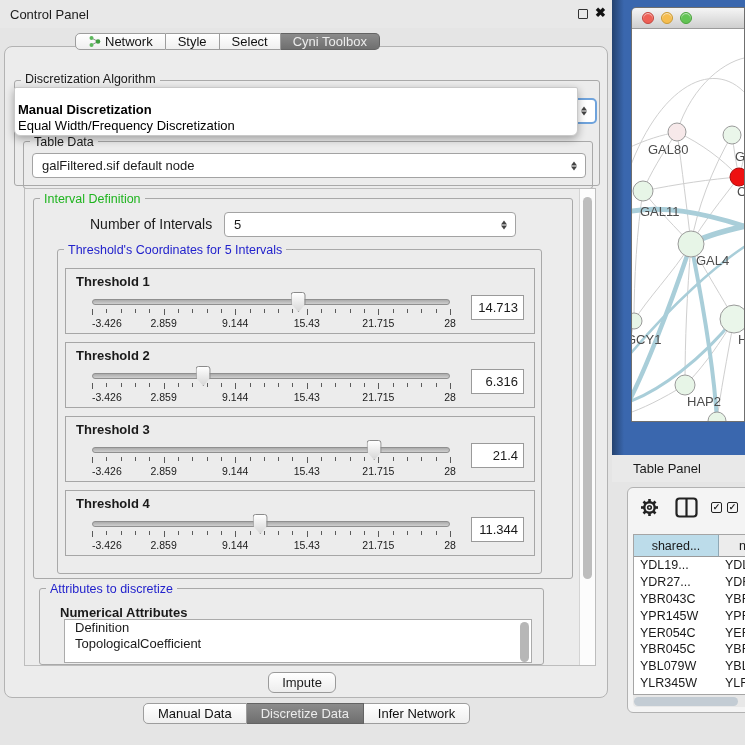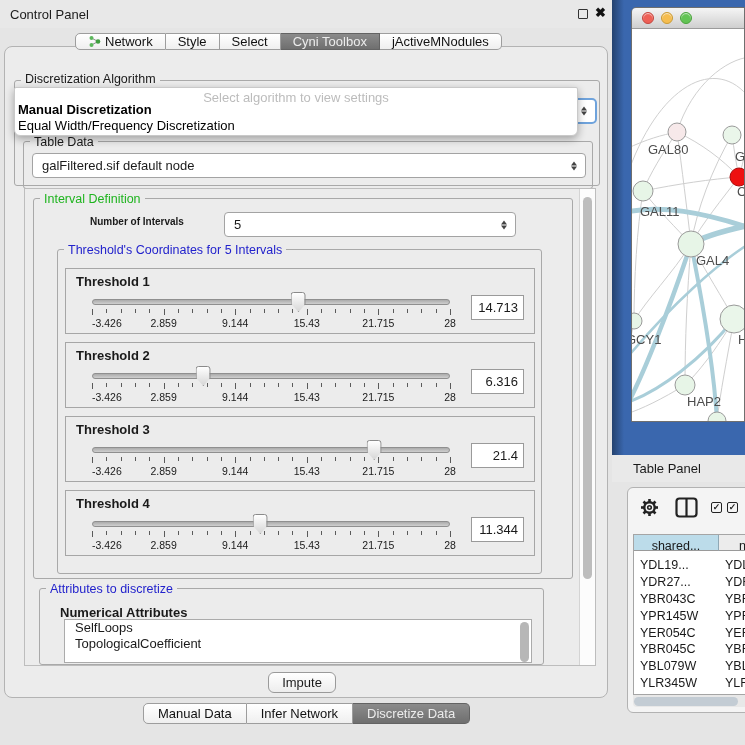--- a/index.html
+++ b/index.html
@@ -65,21 +65,21 @@
   #net-window{position:absolute;left:19px;top:7px;width:114px;height:415px;border:1px solid #6f6f6f;border-radius:5px 0 0 0;overflow:hidden}
   #net-titlebar{height:21px;background:linear-gradient(#f5f5f5,#cfcfcf);border-bottom:1px solid #9b9b9b;position:relative}
   .light{position:absolute;top:4px;width:12px;height:12px;border-radius:50%;box-shadow:inset 0 1px 1px rgba(255,255,255,.7)}
   #light-close{left:10px;background:#ee6056;border:1px solid #c14740}
   #light-min{left:29px;background:#f5bd4f;border:1px solid #c89a35}
   #light-zoom{left:48px;background:#62c454;border:1px solid #4aa33c}
   #net-canvas{position:absolute;left:0;top:21px;right:0;bottom:0;background:#fff}
   #tp-header{left:612px;top:455px;width:133px;height:27px;background:#e9e9e9;font-size:13px;line-height:27px;padding-left:21px}
   #tp-body{left:627px;top:487px;width:130px;height:226px;background:#f4f4f4;border:1px solid #b2b2b2;border-radius:6px}
   #tp-table{position:absolute;left:5px;top:46px;width:120px;height:161px;background:#fff;border:1px solid #a5a5a5;overflow:hidden}
-  .hcell{position:absolute;top:0;height:16px;font-size:12.5px;line-height:22px;border-right:1px solid #8fa8b5;border-bottom:1px solid #9a9a9a}
+  .hcell{position:absolute;top:0;height:22px;font-size:12.5px;line-height:22px;border-right:1px solid #8fa8b5;border-bottom:1px solid #9a9a9a}
   #hcell-0{left:0;width:85px;background:#bcdcea;text-align:center}
   #hcell-1{left:85px;width:60px;background:#ececec;padding-left:20px;border-right:none}
   #tbl-rows{position:absolute;left:0;top:22px;right:0;bottom:0;overflow:hidden}
   .trow{position:relative;height:16.9px;font-size:12.5px;line-height:16.9px;white-space:nowrap}
   .trow .c0{position:absolute;left:6px}
   .trow .c1{position:absolute;left:91px}
   #hscroll{position:absolute;left:5px;top:207px;width:120px;height:12px;background:#e8e8e8;border-radius:0 0 4px 4px}
   #hscroll .hthumb{position:absolute;left:1px;top:1.5px;width:104px;height:9px;background:#c3ccd4;border-radius:5px}
   .toolicon{position:absolute}
   .chk{position:absolute;width:11px;height:11px;border:1.6px solid #222;border-radius:2px;font-size:9px;line-height:9px;text-align:center;font-weight:bold;color:#222}
@@ -107,23 +107,20 @@
   </div>
   <div class="tab">
       <span>Style</span>
     </div>
   <div class="tab">
       <span>Select</span>
     </div>
   <div class="tab sel">
       <span>Cyni Toolbox</span>
     </div>
-  <div class="tab">
-      <span>jActiveMNodules</span>
-    </div>
 </div>
 
 <div class="group" id="algo-group" style="left:14px;top:80px;width:586px;height:106px">
   <span class="group-label" style="top:-9px">Discretization Algorithm</span>
   <div class="combo" style="left:8px;top:17px;width:574px;height:26px;border:2px solid #6fa3dc;border-radius:5px">
     <span class="stepper">
         <i class="up"></i>
         <i class="dn"></i>
       </span>
   </div>
@@ -133,29 +130,28 @@
       <span>galFiltered.sif default node</span>
       <span class="stepper">
           <i class="up"></i>
           <i class="dn"></i>
         </span>
     </div>
   </div>
 </div>
 
 <div class="abs" id="algo-popup">
-  <div id="popup-hint">Select algorithm to view settings</div>
   <div class="popup-item" id="popup-item-0">Manual Discretization</div>
   <div class="popup-item" id="popup-item-1">Equal Width/Frequency Discretization</div>
 </div>
 
 <div class="abs" id="scrollpane">
   <div class="group" style="left:8px;top:9px;width:540px;height:381px">
     <span class="group-label green">Interval Definition</span>
-    <span class="abs" style="left:56px;top:17px;font-size:10px;font-weight:bold">Number of Intervals</span>
+    <span class="abs" style="left:56px;top:17px;font-size:14px;font-weight:normal">Number of Intervals</span>
     <div class="combo" style="left:190px;top:13px;width:292px;height:25px">
       <span>5</span>
       <span class="stepper">
           <i class="up"></i>
           <i class="dn"></i>
         </span>
     </div>
     <div class="group" style="left:23px;top:50px;width:485px;height:325px">
       <span class="group-label blue">Threshold's Coordinates for 5 Intervals</span>
       <div id="thresholds" style="position:absolute;left:7px;top:18px;right:6px">
@@ -339,41 +335,41 @@
             </div>
             <div class="value-box">11.344</div>
           </div>
         </div>
     </div>
   </div>
   <div class="group" style="left:14px;top:399px;width:505px;height:77px">
     <span class="group-label blue">Attributes to discretize</span>
     <span class="abs" style="left:20px;top:16px;font-size:13px;font-weight:bold">Numerical Attributes</span>
     <div id="attr-list">
-      <div class="attr-item">SelfLoops</div>
+      <div class="attr-item">Definition</div>
       <div class="attr-item">TopologicalCoefficient</div>
       <div id="attr-scroll"></div>
     </div>
   </div>
   <div id="vscroll">
       <div class="vthumb"></div>
     </div>
 </div>
 
 <div class="abs" id="apply-btn">Impute</div>
 
 <div class="abs tabbar" id="bottom-tabs">
   <div class="tab">
       <span>Manual Data</span>
     </div>
+  <div class="tab sel">
+      <span>Discretize Data</span>
+    </div>
   <div class="tab">
       <span>Infer Network</span>
-    </div>
-  <div class="tab sel">
-      <span>Discretize Data</span>
     </div>
 </div>
 
 <div class="abs" id="blue-area">
   <div id="net-window">
     <div id="net-titlebar">
       <span class="light" id="light-close"></span>
       <span class="light" id="light-min"></span>
       <span class="light" id="light-zoom"></span>
     </div>

